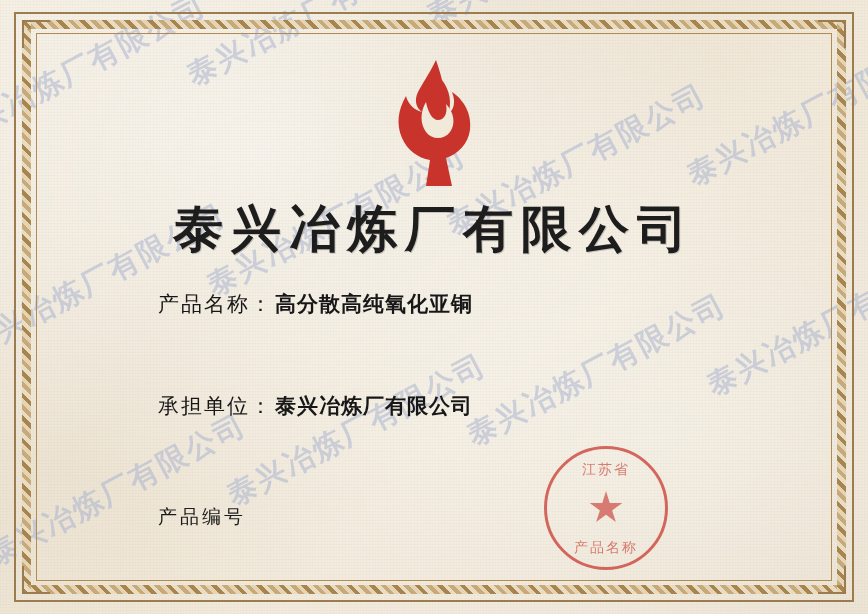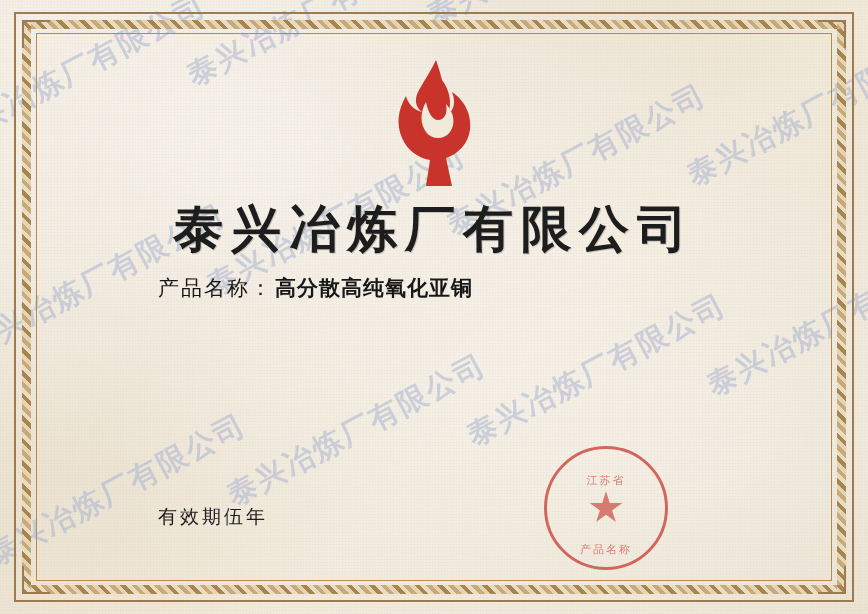--- a/index.html
+++ b/index.html
@@ -145,21 +145,21 @@
   }
   .field-label {
     letter-spacing: 2px;
     font-weight: 500;
   }
   .field-value {
     font-weight: 700;
     letter-spacing: 1px;
     margin-left: 2px;
   }
-  #row-product-name { top: 228px; }
+  #row-product-name { top: 244px; }
   #row-product-code { top: 292px; }
   #row-company     { top: 346px; }
 
   #validity {
     position: absolute;
     left: 108px;
     top: 458px;
     font-family: "DejaVu Serif", "Liberation Serif", serif;
     font-size: 19px;
     letter-spacing: 3px;
@@ -213,24 +213,23 @@
     clip-path: polygon(50% 0%, 61% 35%, 98% 35%, 68% 57%, 79% 91%, 50% 70%, 21% 91%, 32% 57%, 2% 35%, 39% 35%);
     opacity: 0.85;
   }
   #seal-text-top, #seal-text-bottom {
     position: absolute;
     left: 0;
     right: 0;
     text-align: center;
     color: #c8342b;
     font-family: "DejaVu Serif", "Liberation Serif", serif;
-    font-size: 11px;
+    font-size: 14px;
     letter-spacing: 2px;
     opacity: 0.85;
-    margin-top: 12px;
   }
   #seal-text-top { top: 12px; }
   #seal-text-bottom { bottom: 10px; }
 </style>
 </head>
 <body>
 
 <div id="certificate">
 
   <div id="paper-noise"></div>
@@ -264,22 +263,25 @@
       <path d="M62 2 C 54 18, 48 26, 44 34 C 40 42, 42 50, 48 54 C 40 52, 34 46, 32 38 C 24 52, 22 66, 28 80 C 33 92, 44 100, 56 102 L 52 128 L 78 128 L 72 100 C 84 96, 94 86, 96 72 C 98 56, 90 42, 78 34 C 82 44, 80 52, 74 56 C 78 46, 76 32, 68 22 C 66 14, 64 8, 62 2 Z" fill="#c8342b"></path>
       <path d="M52 44 C 46 54, 46 66, 52 74 C 58 82, 70 82, 76 74 C 82 66, 80 54, 72 46 C 74 56, 70 62, 64 62 C 58 62, 54 54, 52 44 Z" fill="#f1e9da"></path>
       <rect x="56" y="100" width="10" height="22" fill="#c8342b"></rect>
     </svg>
 
     <div id="cert-title">泰兴冶炼厂有限公司</div>
 
     <div class="field-row" id="row-product-name">
       <span class="field-label">产品名称：</span><span class="field-value">高分散高纯氧化亚铜</span>
     </div>
-
-    <div id="validity">有效期伍年</div>
+    <div class="field-row" id="row-company">
+      <span class="field-label">承担单位：</span><span class="field-value">泰兴冶炼厂有限公司</span>
+    </div>
+
+    <div id="validity">产品编号</div>
 
 
     <div id="seal">
       <div id="seal-text-top">江苏省</div>
       <div id="seal-star"></div>
       <div id="seal-text-bottom">产品名称</div>
     </div>
 
   </div>
 </div>

